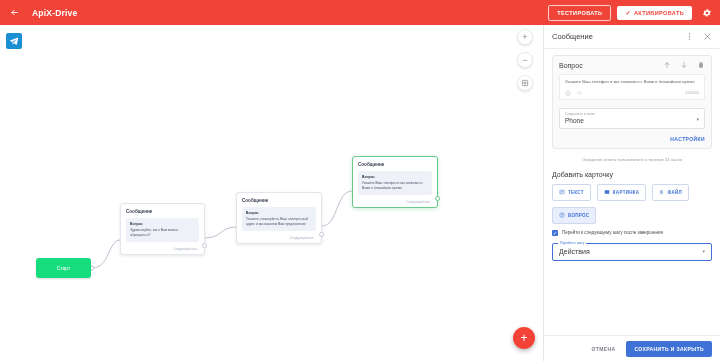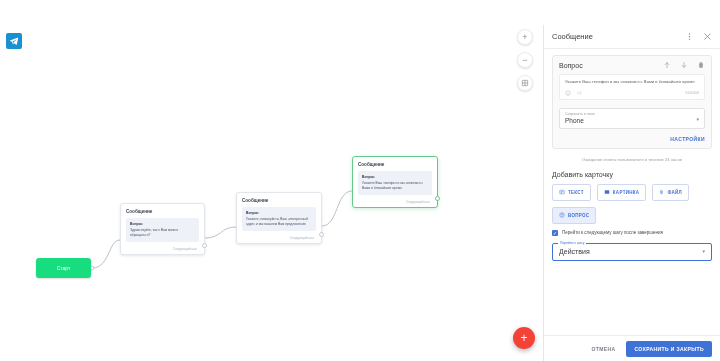--- a/index.html
+++ b/index.html
@@ -201,20 +201,42 @@
     background: #3f72d6; border: none; border-radius: 2px; color: #fff;
     font-size: 5px; font-weight: bold; letter-spacing: .4px; padding: 5px 8px; cursor: pointer;
     white-space: nowrap;
   }
 </style>
 </head>
 <body>
 
 <div class="app">
 
+  <div class="topbar">
+    <div class="back-arrow">
+      <svg width="9" height="9" viewBox="0 0 24 24" fill="none" stroke="#fff" stroke-width="2.4" stroke-linecap="round" stroke-linejoin="round">
+        <line x1="20" y1="12" x2="5" y2="12"></line>
+        <polyline points="11 18 5 12 11 6"></polyline>
+      </svg>
+    </div>
+    <div class="app-title">ApiX-Drive</div>
+
+    <div class="topbar-right">
+      <button class="btn-test">ТЕСТИРОВАТЬ</button>
+      <button class="btn-activate">
+        <span class="check-mini">✓</span>
+        <span>АКТИВИРОВАТЬ</span>
+      </button>
+      <div class="gear">
+        <svg width="10" height="10" viewBox="0 0 24 24" fill="#ffffff">
+          <path d="M19.4 13a7.6 7.6 0 0 0 0-2l2-1.6-2-3.4-2.4 1a7.6 7.6 0 0 0-1.7-1L14.9 3h-3.8l-.4 2.6c-.6.2-1.2.6-1.7 1l-2.4-1-2 3.4L4.6 11a7.6 7.6 0 0 0 0 2l-2 1.6 2 3.4 2.4-1c.5.4 1.1.8 1.7 1l.4 2.6h3.8l.4-2.6c.6-.2 1.2-.6 1.7-1l2.4 1 2-3.4-2-1.6zM12 15.2A3.2 3.2 0 1 1 12 8.8a3.2 3.2 0 0 1 0 6.4z"></path>
+        </svg>
+      </div>
+    </div>
+  </div>
 
   <div class="canvas">
 
     <div class="tg-badge">
       <svg width="10" height="10" viewBox="0 0 24 24" fill="#ffffff">
         <path d="M21.7 3.4 2.6 10.8c-1 .4-1 1.1-.2 1.3l4.8 1.5 1.9 5.6c.2.6.4.7.9.3l2.6-2.2 4.7 3.5c.9.5 1.4.2 1.6-.8l3-14.1c.2-1-.4-1.4-1.2-1.1zM8.6 13.9l9.2-5.8c.4-.3.8-.1.5.2l-7.6 7-.3 3-1.8-4.4z"></path>
       </svg>
     </div>
 
     <svg class="wires">

